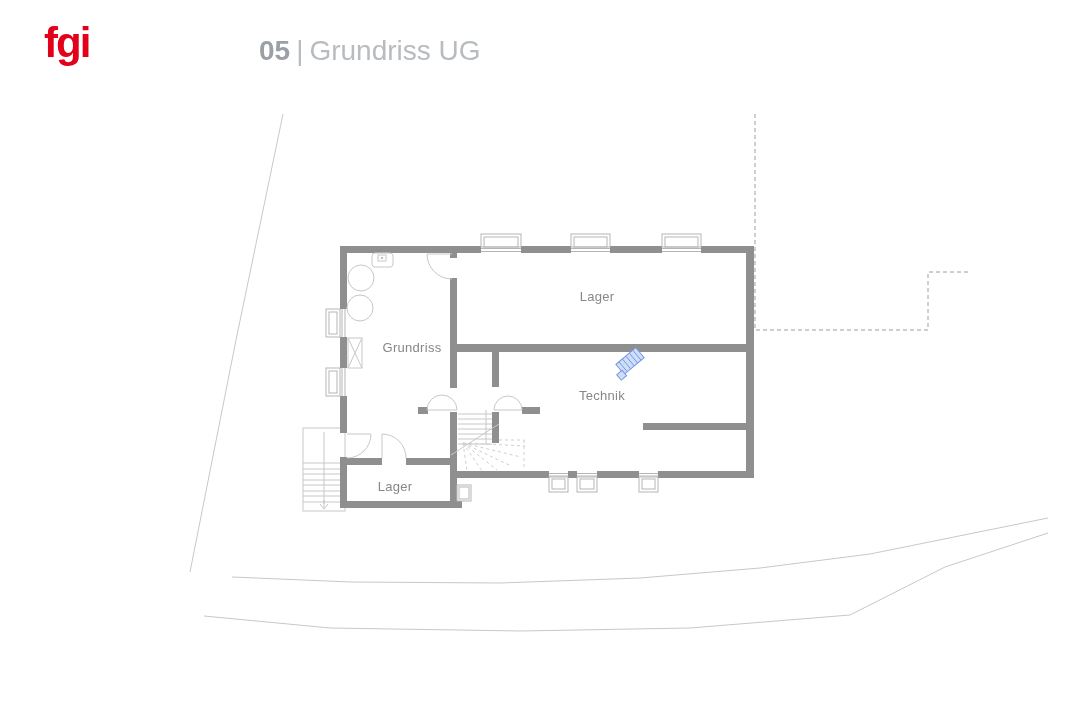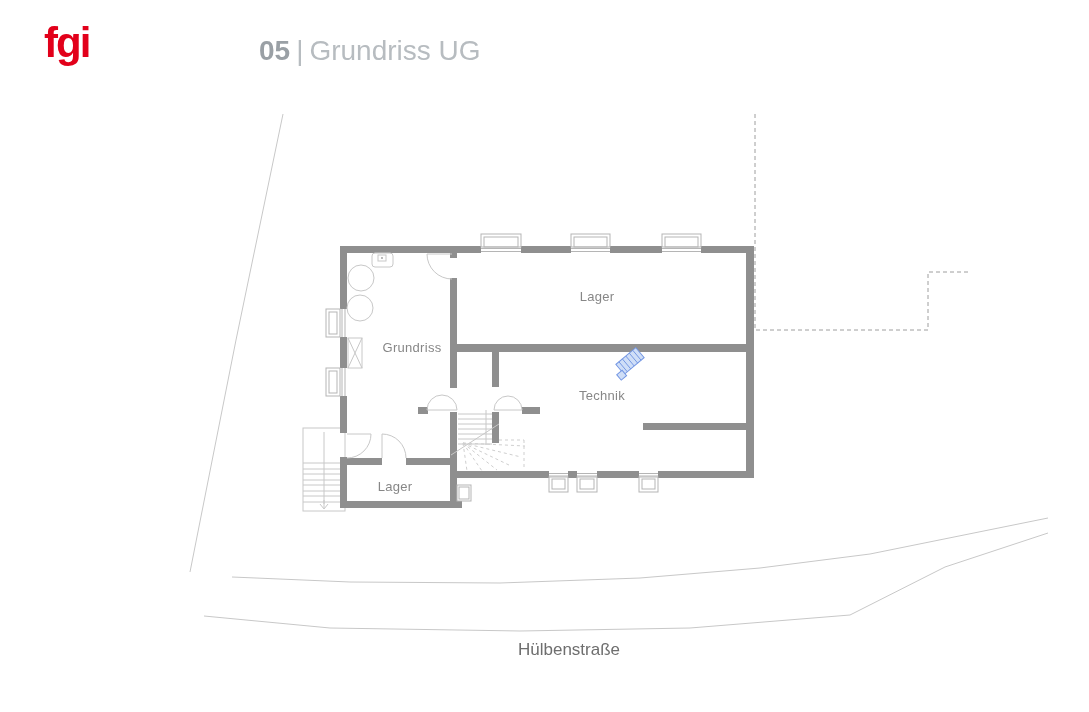--- a/index.html
+++ b/index.html
@@ -227,14 +227,13 @@
       </g>
       <rect class="hvac-rect" x="-19" y="2" width="7" height="7"></rect>
     </g>
   </svg>
 
   <div class="room-label" style="left:547px;top:289px;">Lager</div>
   <div class="room-label" style="left:362px;top:340px;">Grundriss</div>
   <div class="room-label" style="left:552px;top:388px;">Technik</div>
   <div class="room-label" style="left:345px;top:479px;">Lager</div>
 
-  <div class="street-label">Hülbenstraße</div>
 </div>
 
 </body></html>

